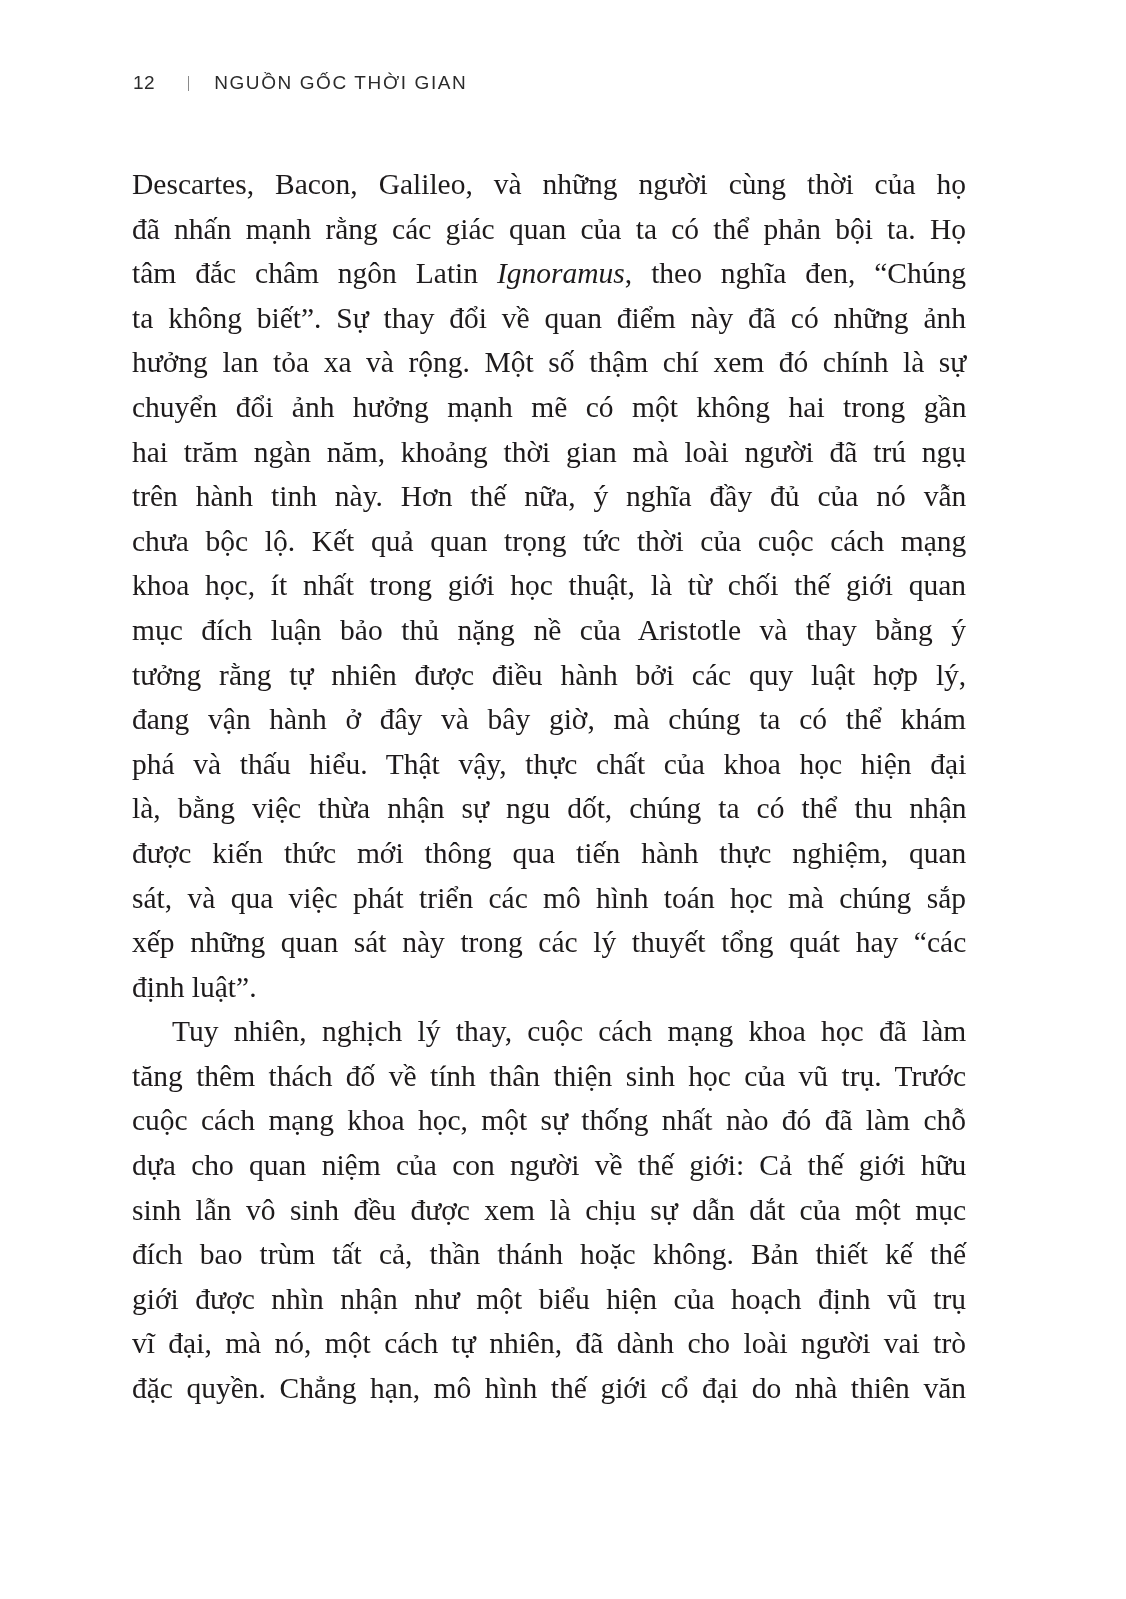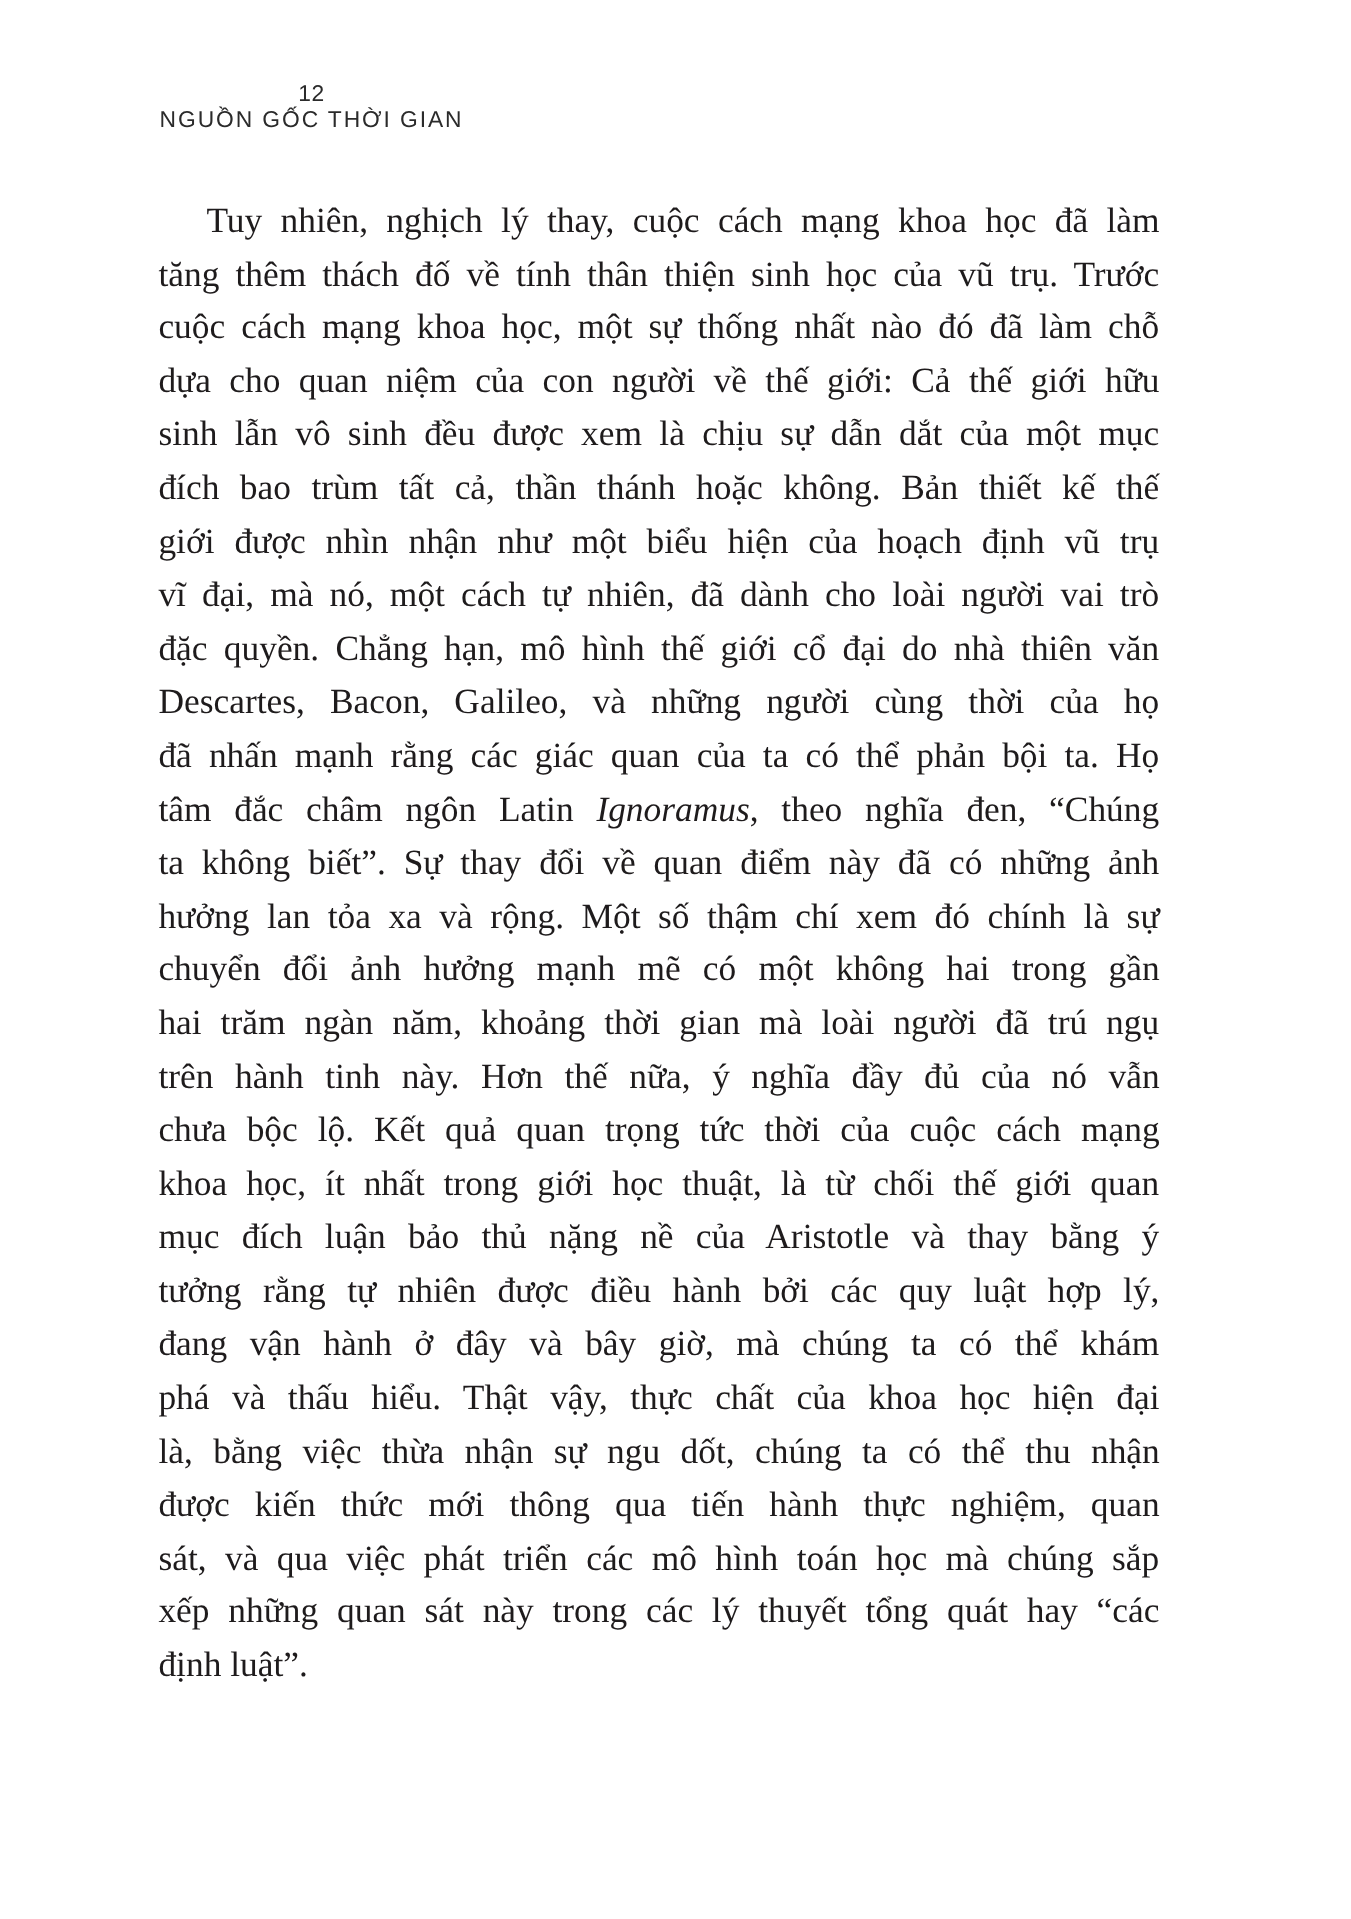--- a/index.html
+++ b/index.html
@@ -18,21 +18,20 @@
       position: absolute;
       left: 133px;
       top: 68px;
       height: 30px;
       display: flex;
       align-items: center;
       font-family: "Liberation Sans", sans-serif;
       font-size: 19px;
       letter-spacing: 1.2px;
       color: #2b2b2b;
-      flex-direction: column;
     }
     .running-head .page-num {
       letter-spacing: 0.5px;
     }
     .running-head .sep {
       display: inline-block;
       width: 1px;
       height: 15px;
       background: #8a8a8a;
       margin: 0 25px 0 33px;
@@ -73,44 +72,44 @@
 <body>
 
 <div class="running-head">
   <span class="page-num">12</span>
   <span class="sep"></span>
   <span class="title">NGUỒN GỐC THỜI GIAN</span>
 </div>
 
 <div class="body-text">
   <div>
-    <span class="line indent" style="display: block; width: auto; word-spacing: 7.90909px;">Tuy nhiên, nghịch lý thay, cuộc cách mạng khoa học đã làm</span>
-    <span class="line" style="display: block; width: auto; word-spacing: 6px;">tăng thêm thách đố về tính thân thiện sinh học của vũ trụ. Trước</span>
-    <span class="line" style="display: block; width: auto; word-spacing: 5.92308px;">cuộc cách mạng khoa học, một sự thống nhất nào đó đã làm chỗ</span>
-    <span class="line" style="display: block; width: auto; word-spacing: 7.92308px;">dựa cho quan niệm của con người về thế giới: Cả thế giới hữu</span>
-    <span class="line" style="display: block; width: auto; word-spacing: 7px;">sinh lẫn vô sinh đều được xem là chịu sự dẫn dắt của một mục</span>
-    <span class="line" style="display: block; width: auto; word-spacing: 9.66667px;">đích bao trùm tất cả, thần thánh hoặc không. Bản thiết kế thế</span>
-    <span class="line" style="display: block; width: auto; word-spacing: 9.16667px;">giới được nhìn nhận như một biểu hiện của hoạch định vũ trụ</span>
-    <span class="line" style="display: block; width: auto; word-spacing: 6px;">vĩ đại, mà nó, một cách tự nhiên, đã dành cho loài người vai trò</span>
-    <span class="line" style="display: block; width: auto; word-spacing: 6.15385px;">đặc quyền. Chẳng hạn, mô hình thế giới cổ đại do nhà thiên văn</span>
-  </div>
-  <div>
     <span class="line" style="display: block; width: auto; word-spacing: 13.5556px;">Descartes, Bacon, Galileo, và những người cùng thời của họ</span>
     <span class="line" style="display: block; width: auto; word-spacing: 6.85714px;">đã nhấn mạnh rằng các giác quan của ta có thể phản bội ta. Họ</span>
     <span class="line" style="display: block; width: auto; word-spacing: 11.5556px;"><span>tâm đắc châm ngôn Latin </span><em>Ignoramus</em><span>, theo nghĩa đen, “Chúng</span></span>
     <span class="line" style="display: block; width: auto; word-spacing: 7.46154px;">ta không biết”. Sự thay đổi về quan điểm này đã có những ảnh</span>
     <span class="line" style="display: block; width: auto; word-spacing: 7.21429px;">hưởng lan tỏa xa và rộng. Một số thậm chí xem đó chính là sự</span>
     <span class="line" style="display: block; width: auto; word-spacing: 11.0909px;">chuyển đổi ảnh hưởng mạnh mẽ có một không hai trong gần</span>
     <span class="line" style="display: block; width: auto; word-spacing: 8.41667px;">hai trăm ngàn năm, khoảng thời gian mà loài người đã trú ngụ</span>
     <span class="line" style="display: block; width: auto; word-spacing: 10.5385px;">trên hành tinh này. Hơn thế nữa, ý nghĩa đầy đủ của nó vẫn</span>
     <span class="line" style="display: block; width: auto; word-spacing: 9.25px;">chưa bộc lộ. Kết quả quan trọng tức thời của cuộc cách mạng</span>
     <span class="line" style="display: block; width: auto; word-spacing: 8.38462px;">khoa học, ít nhất trong giới học thuật, là từ chối thế giới quan</span>
     <span class="line" style="display: block; width: auto; word-spacing: 11.1667px;">mục đích luận bảo thủ nặng nề của Aristotle và thay bằng ý</span>
     <span class="line" style="display: block; width: auto; word-spacing: 10.4167px;">tưởng rằng tự nhiên được điều hành bởi các quy luật hợp lý,</span>
     <span class="line" style="display: block; width: auto; word-spacing: 11.3077px;">đang vận hành ở đây và bây giờ, mà chúng ta có thể khám</span>
     <span class="line" style="display: block; width: auto; word-spacing: 11.3333px;">phá và thấu hiểu. Thật vậy, thực chất của khoa học hiện đại</span>
     <span class="line" style="display: block; width: auto; word-spacing: 9.61538px;">là, bằng việc thừa nhận sự ngu dốt, chúng ta có thể thu nhận</span>
     <span class="line" style="display: block; width: auto; word-spacing: 13.5px;">được kiến thức mới thông qua tiến hành thực nghiệm, quan</span>
     <span class="line" style="display: block; width: auto; word-spacing: 7.92308px;">sát, và qua việc phát triển các mô hình toán học mà chúng sắp</span>
     <span class="line" style="display: block; width: auto; word-spacing: 8.25px;">xếp những quan sát này trong các lý thuyết tổng quát hay “các</span>
     <span class="line last">định luật”.</span>
   </div>
+  <div>
+    <span class="line indent" style="display: block; width: auto; word-spacing: 7.90909px;">Tuy nhiên, nghịch lý thay, cuộc cách mạng khoa học đã làm</span>
+    <span class="line" style="display: block; width: auto; word-spacing: 6px;">tăng thêm thách đố về tính thân thiện sinh học của vũ trụ. Trước</span>
+    <span class="line" style="display: block; width: auto; word-spacing: 5.92308px;">cuộc cách mạng khoa học, một sự thống nhất nào đó đã làm chỗ</span>
+    <span class="line" style="display: block; width: auto; word-spacing: 7.92308px;">dựa cho quan niệm của con người về thế giới: Cả thế giới hữu</span>
+    <span class="line" style="display: block; width: auto; word-spacing: 7px;">sinh lẫn vô sinh đều được xem là chịu sự dẫn dắt của một mục</span>
+    <span class="line" style="display: block; width: auto; word-spacing: 9.66667px;">đích bao trùm tất cả, thần thánh hoặc không. Bản thiết kế thế</span>
+    <span class="line" style="display: block; width: auto; word-spacing: 9.16667px;">giới được nhìn nhận như một biểu hiện của hoạch định vũ trụ</span>
+    <span class="line" style="display: block; width: auto; word-spacing: 6px;">vĩ đại, mà nó, một cách tự nhiên, đã dành cho loài người vai trò</span>
+    <span class="line" style="display: block; width: auto; word-spacing: 6.15385px;">đặc quyền. Chẳng hạn, mô hình thế giới cổ đại do nhà thiên văn</span>
+  </div>
 </div>
 
 </body></html>

